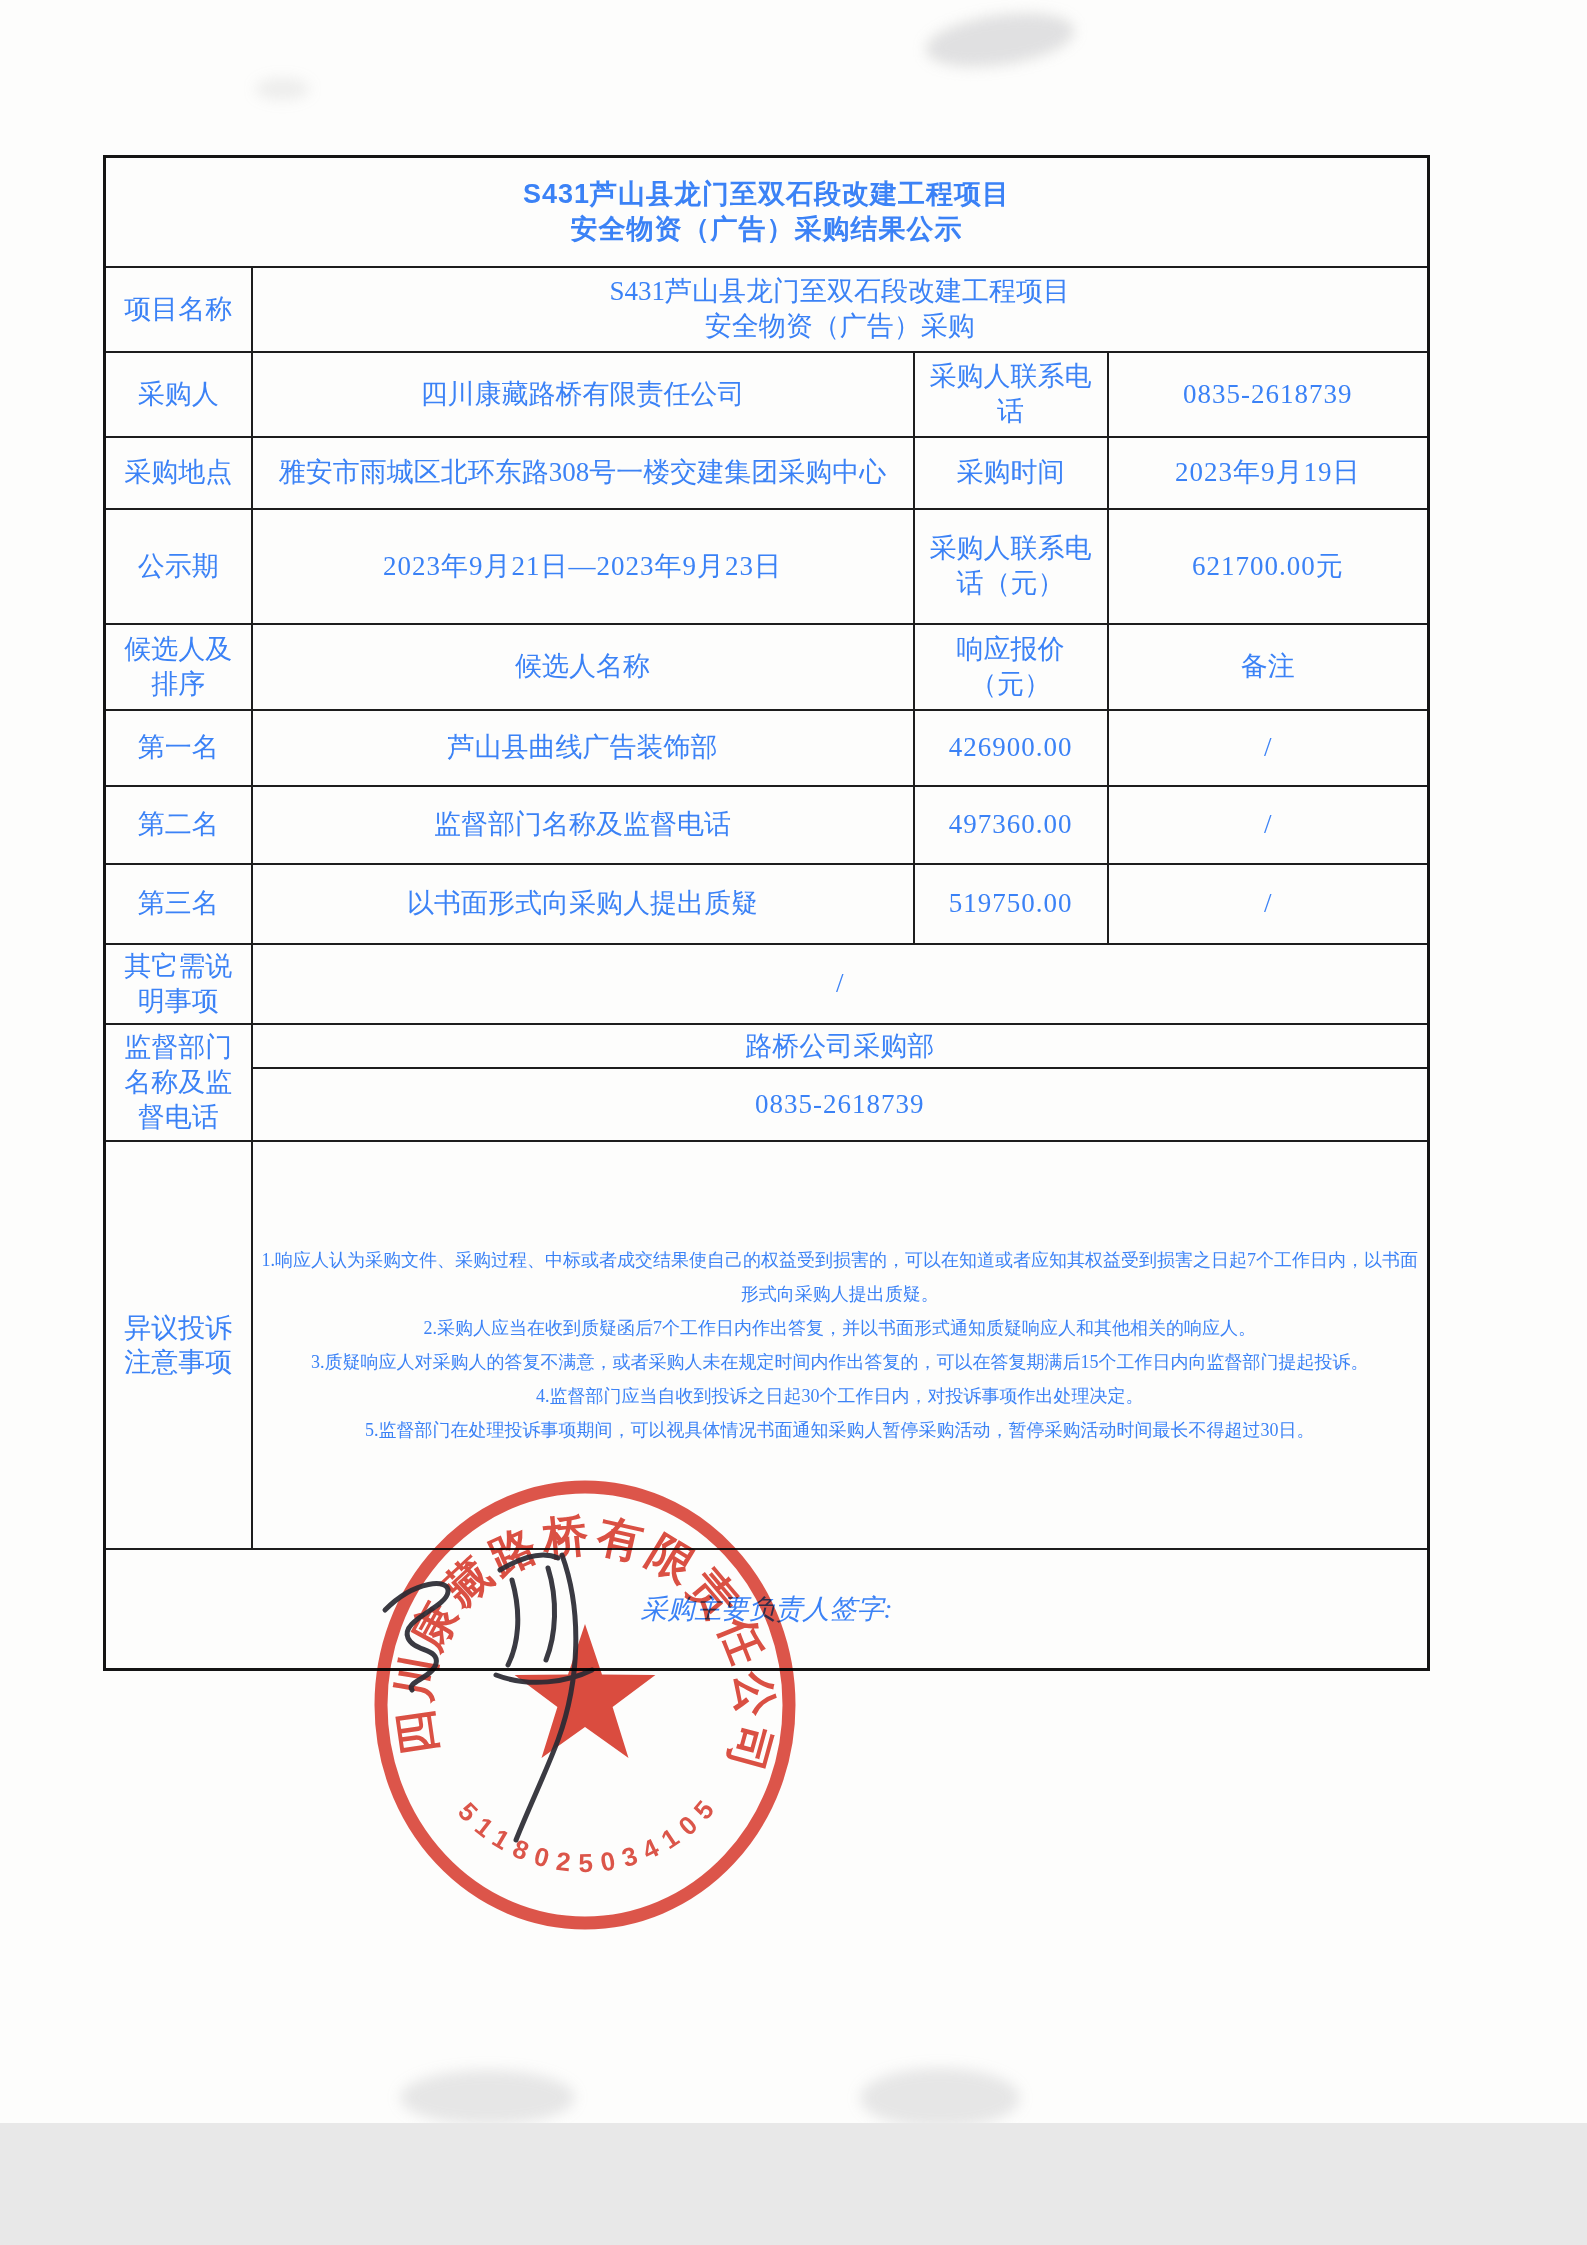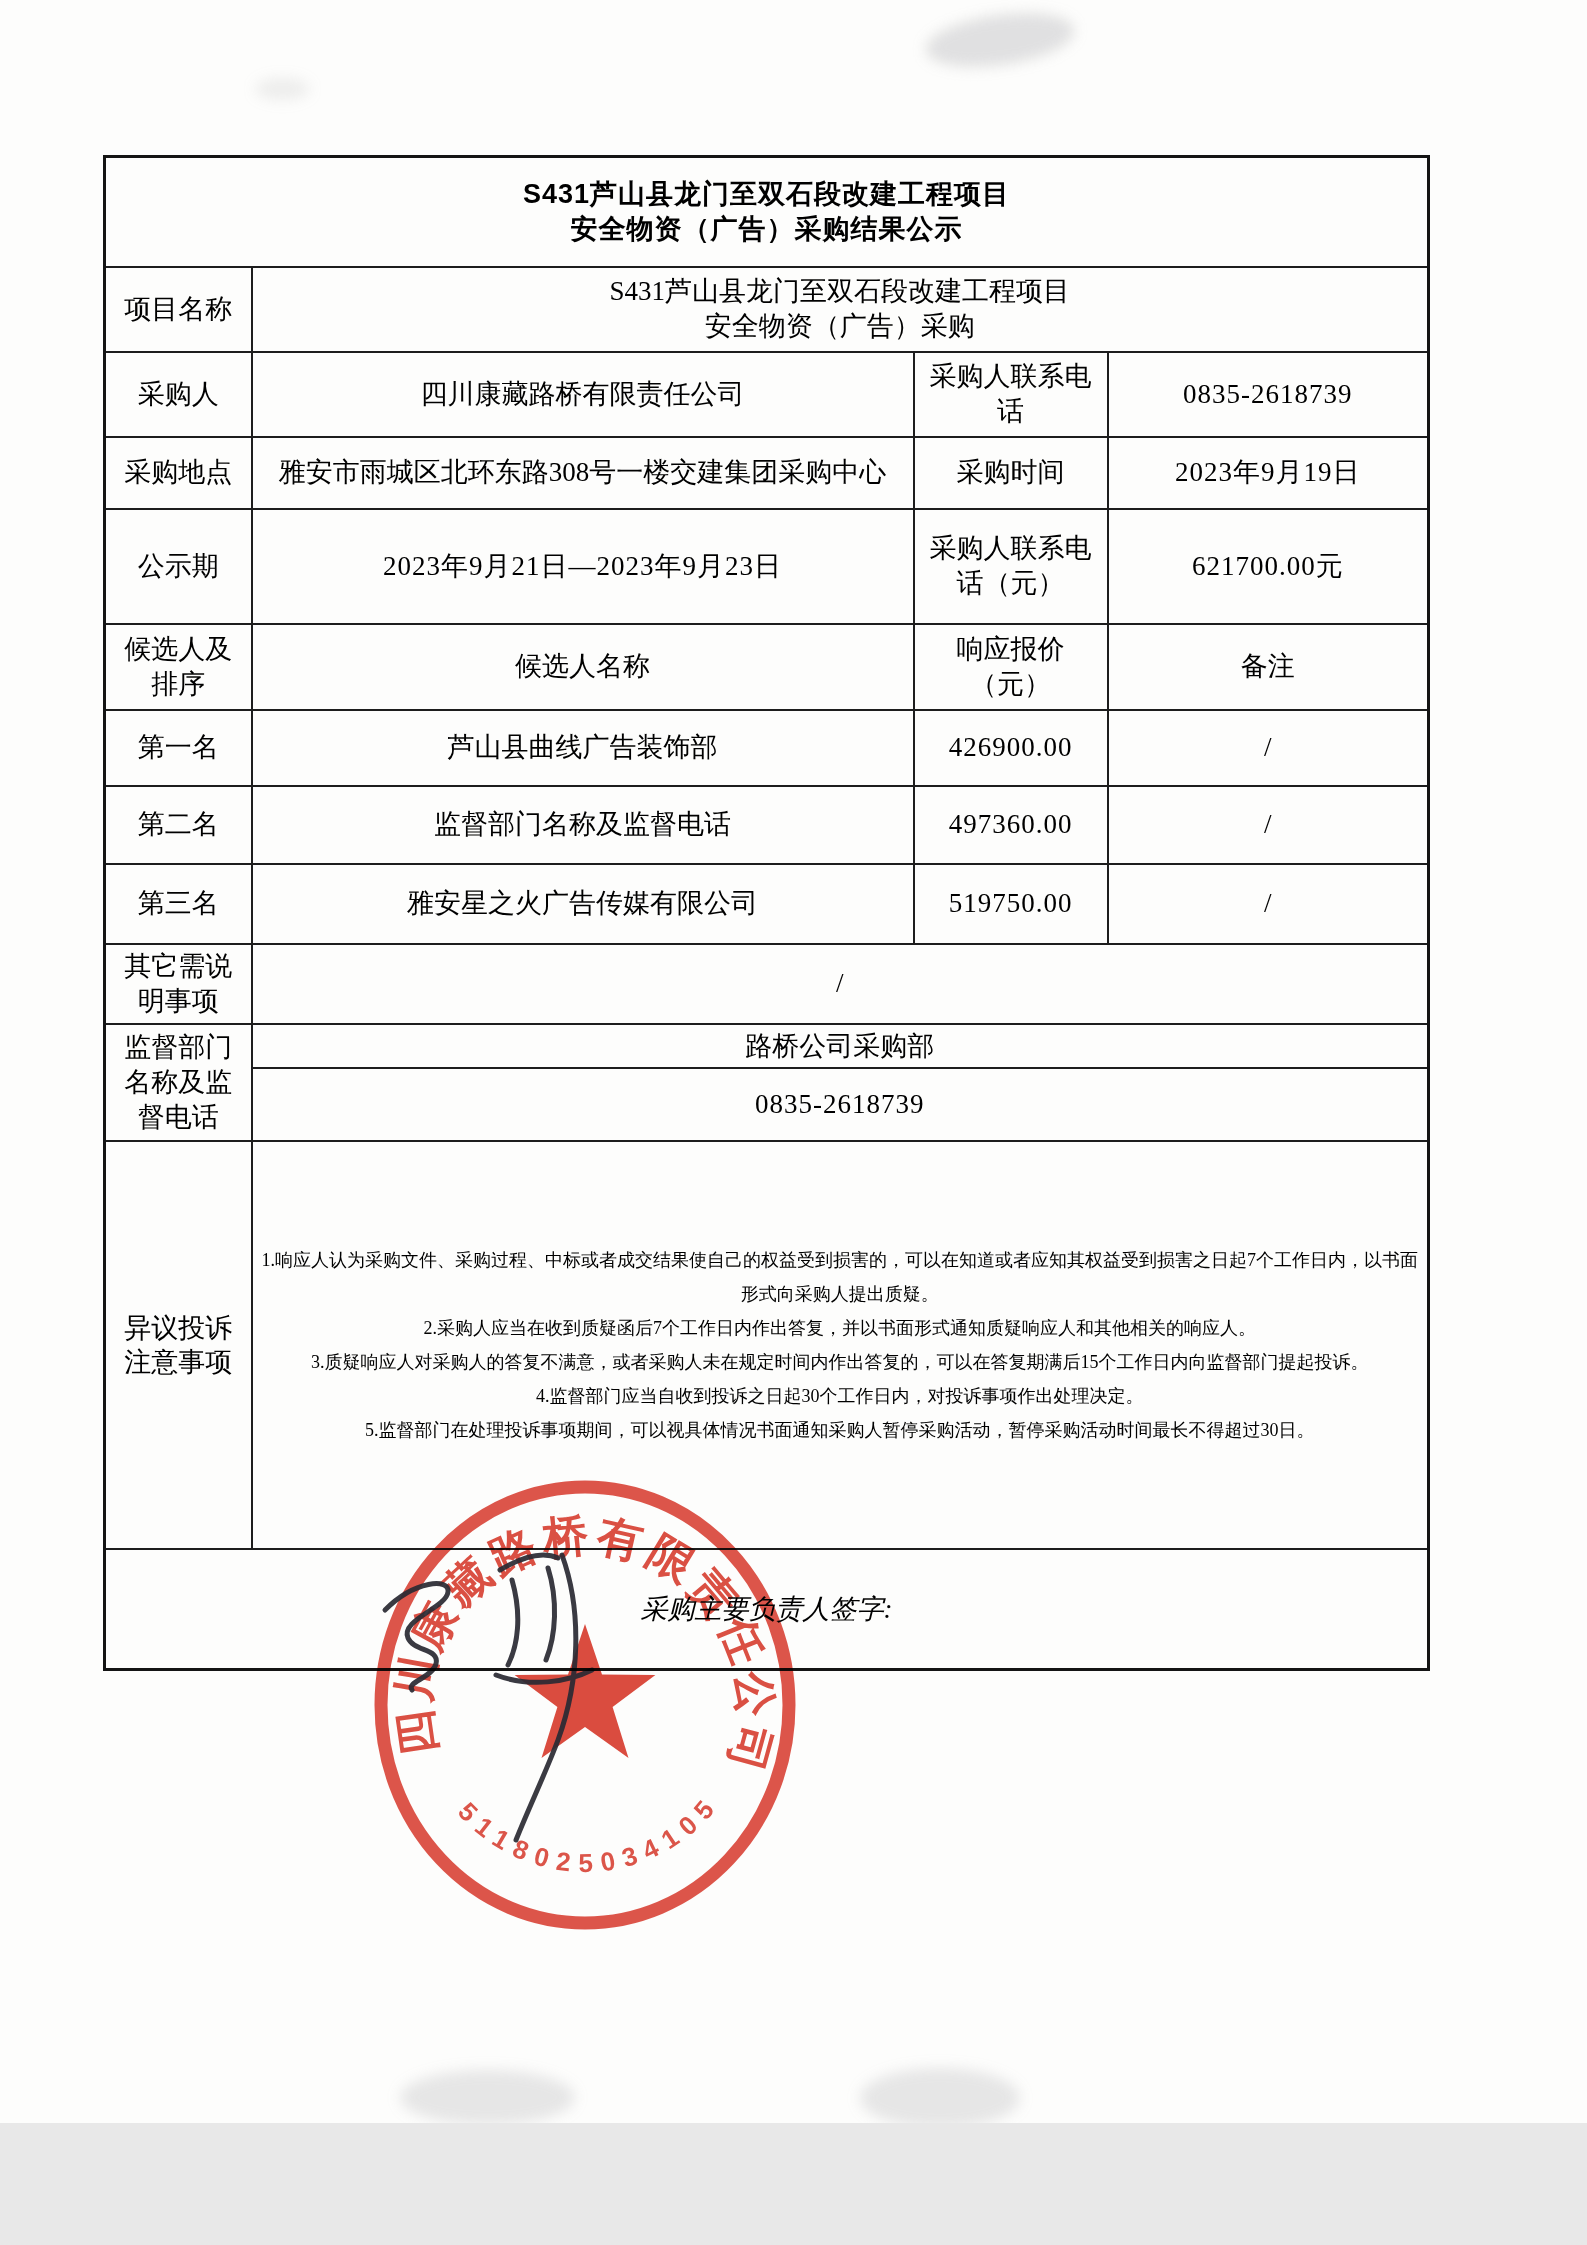--- a/index.html
+++ b/index.html
@@ -1,19 +1,19 @@
 <!DOCTYPE html>
 <html><head>
 <meta charset="utf-8">
 <style>
   html,body { margin:0; padding:0; background:#e8e8e8; }
   .page {
     position:relative; width:1587px; height:2123px;
     background:#fdfdfc; overflow:hidden;
-    font-family:"Liberation Serif", serif; color:#000000;
+    font-family:"Liberation Serif", serif; color:#3b82f6;
   }
   table.doc {
     position:absolute; left:103px; top:155px; width:1324px;
     border-collapse:collapse; table-layout:fixed; background:transparent;
     border:3px solid #141414;
   }
   table.doc td {
     border:2px solid #1d1d1d;
     font-size:27px; line-height:1.28;
     text-align:center; vertical-align:middle;
@@ -117,21 +117,21 @@
       <td>/</td>
     </tr>
     <tr>
       <td class="label" style="height:78px">第二名</td>
       <td>监督部门名称及监督电话</td>
       <td class="num">497360.00</td>
       <td>/</td>
     </tr>
     <tr>
       <td class="label" style="height:80px">第三名</td>
-      <td>雅安星之火广告传媒有限公司</td>
+      <td>以书面形式向采购人提出质疑</td>
       <td class="num">519750.00</td>
       <td>/</td>
     </tr>
 
     <tr>
       <td class="label label-left" style="height:80px">其它需说明事项</td>
       <td colspan="3" class="shift-slash">/</td>
     </tr>
 
     <tr>

